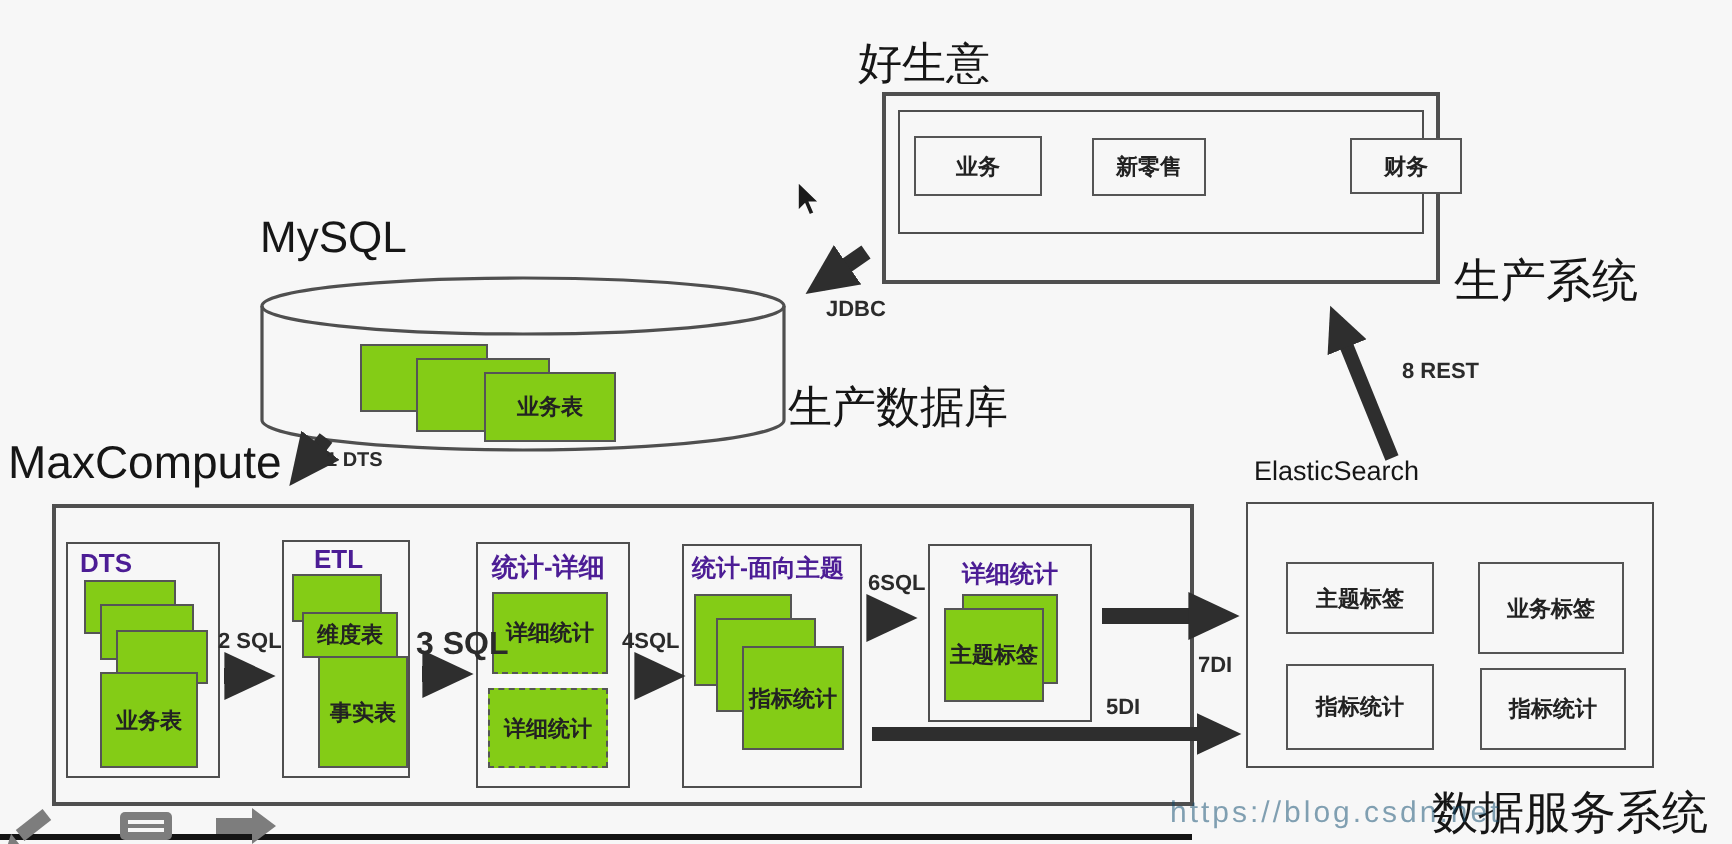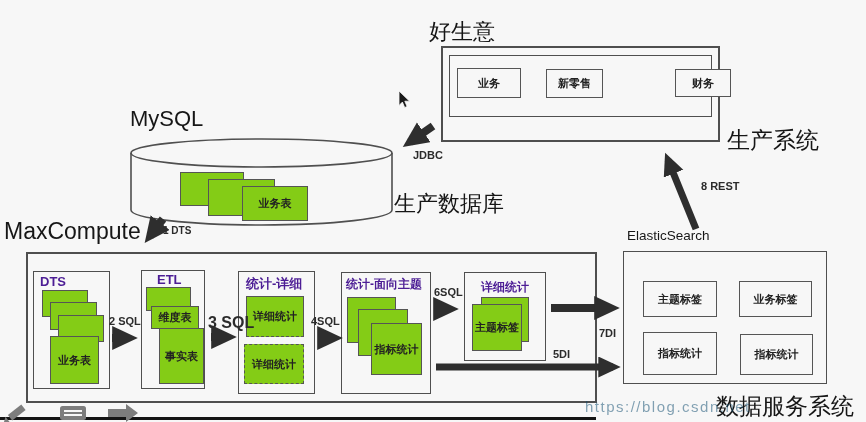--- a/index.html
+++ b/index.html
@@ -78,21 +78,21 @@
 
   <div class="box lay2" style="left:464px;top:272px;width:82px;height:89px;border-width:1.5px;"></div>
   <div class="stage-title lay3" style="left:481px;top:279px;font-size:12px;">详细统计</div>
   <div class="card lay2" style="left:481px;top:297px;width:48px;height:45px;"></div>
   <div class="card lay3 small" style="left:472px;top:304px;width:50px;height:47px;">主题标签</div>
 
 
   <div class="big lay2" style="left:627px;top:228px;font-size:13.5px;">ElasticSearch</div>
   <div class="box lay2" style="left:623px;top:251px;width:204px;height:133px;border-width:1.5px;"></div>
   <div class="thinbox lay3 small" style="left:643px;top:281px;width:74px;height:36px;">主题标签</div>
-  <div class="thinbox lay3 small" style="left:739px;top:281px;width:73px;height:36px;">业务标签</div>
+  <div class="thinbox lay3 small" style="left:739px;top:281px;width:73px;height:46px;">业务标签</div>
   <div class="thinbox lay3 small" style="left:643px;top:332px;width:74px;height:43px;">指标统计</div>
   <div class="thinbox lay3 small" style="left:740px;top:334px;width:73px;height:41px;">指标统计</div>
   <div class="big lay3" style="left:716px;top:391px;font-size:23px;">数据服务系统</div>
 
   <div class="flow" style="left:413px;top:149px;font-size:11px;z-index:7;">JDBC</div>
   <div class="flow" style="left:163px;top:225px;font-size:10px;z-index:7;">1 DTS</div>
   <div class="flow" style="left:109px;top:315px;font-size:11px;z-index:7;">2 SQL</div>
   <div class="flow" style="left:208px;top:314px;font-size:16px;z-index:7;">3 SQL</div>
   <div class="flow" style="left:311px;top:315px;font-size:11px;z-index:7;">4SQL</div>
   <div class="flow" style="left:434px;top:286px;font-size:11px;z-index:7;">6SQL</div>

